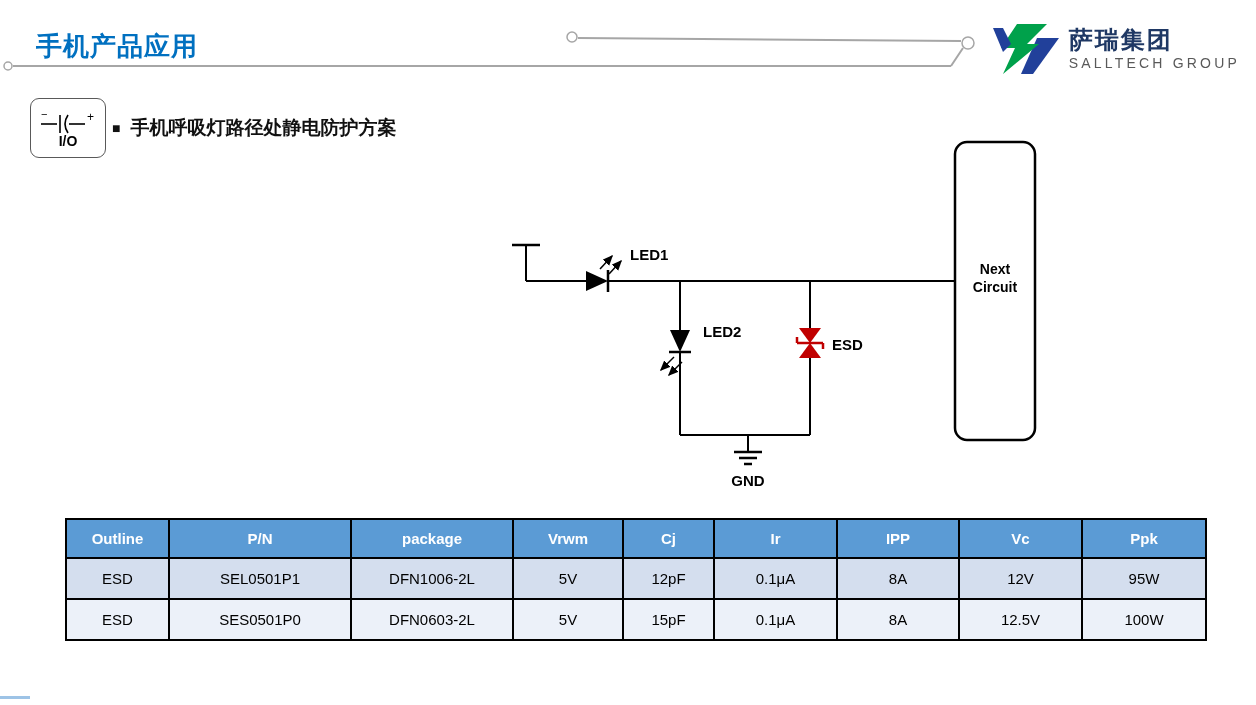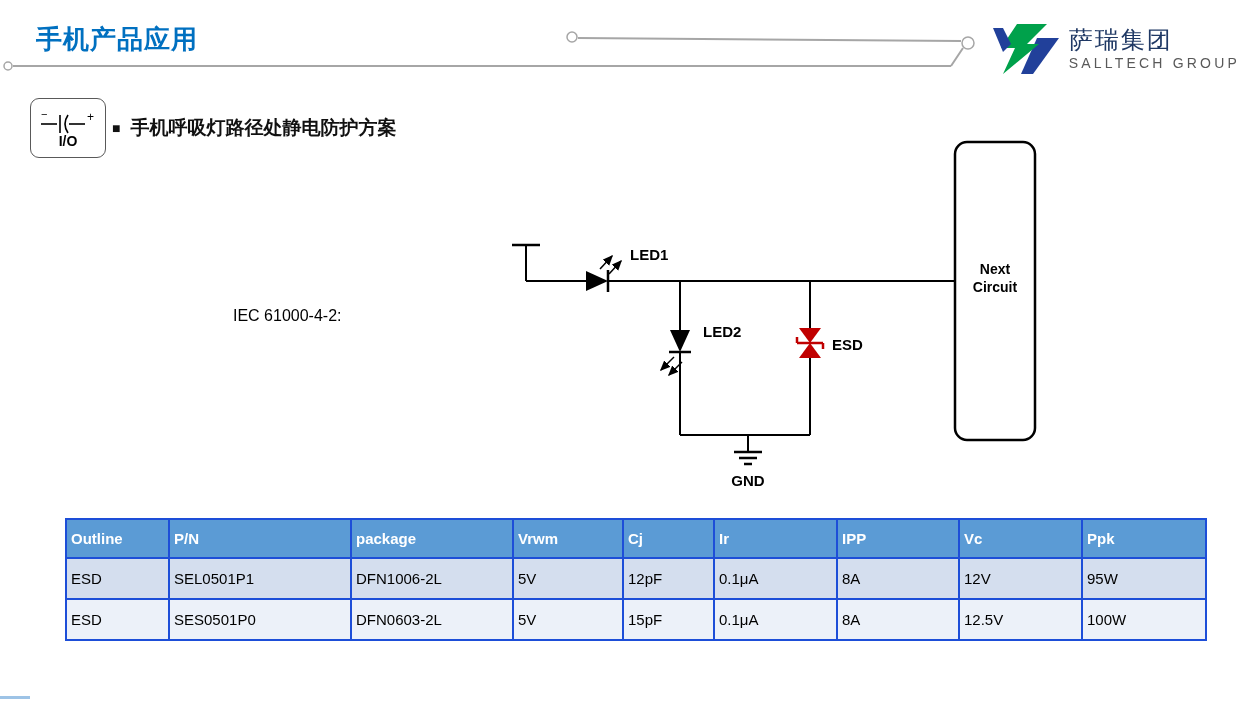--- a/index.html
+++ b/index.html
@@ -2,27 +2,27 @@
 <html><head>
 <meta charset="utf-8">
 <style>
   html,body{margin:0;padding:0;background:#fff;}
   .slide{
     position:relative;width:1256px;height:705px;background:#ffffff;overflow:hidden;
     font-family:"Liberation Sans","DejaVu Sans",sans-serif;color:#000;
   }
   
   .page-title{
-    position:absolute;left:36px;top:22px;
+    position:absolute;left:36px;top:29px;
     font-size:26px;font-weight:bold;color:#0070C0;letter-spacing:1px;
   }
   .decor-svg{position:absolute;left:0;top:0;}
   .logo{position:absolute;right:16px;top:22px;display:flex;align-items:center;gap:8px;}
   .logo-text{display:flex;flex-direction:column;line-height:1.1;}
-  .logo-name{font-size:24px;font-weight:normal;color:#1F3864;letter-spacing:2px;}
+  .logo-name{font-size:24px;font-weight:bold;color:#1F3864;letter-spacing:2px;}
   .logo-sub{font-size:14px;color:#595959;letter-spacing:3.2px;margin-top:3px;}
   
   .io-box{
     position:absolute;left:30px;top:98px;width:74px;height:58px;
     border:1.5px solid #595959;border-radius:9px;background:#fff;
     display:flex;flex-direction:column;align-items:center;justify-content:center;
   }
   .io-label{font-size:14px;font-weight:bold;color:#000;margin-top:-2px;}
   .section-title{
     position:absolute;left:112px;top:115px;font-size:19px;font-weight:bold;color:#111;
@@ -32,21 +32,21 @@
   
   .iec-note{position:absolute;left:233px;top:300px;font-size:16px;line-height:32px;color:#000;}
   .circuit-svg{position:absolute;left:430px;top:130px;}
   .circuit-svg text{font-family:"Liberation Sans","DejaVu Sans",sans-serif;}
   
   table.parts{
     position:absolute;left:65px;top:518px;border-collapse:collapse;table-layout:fixed;
     font-size:15px;
   }
   table.parts th,table.parts td{
-    border:2px solid #1d4ed8;text-align:left;vertical-align:middle;padding:0 4px;
+    border:2px solid #000000;text-align:center;vertical-align:middle;padding:0 4px;
   }
   table.parts th{background:#5B9BD5;color:#fff;font-weight:bold;height:37px;}
   table.parts tr.row-a td{background:#D4DEEE;height:39px;}
   table.parts tr.row-b td{background:#ECF1F9;height:39px;}
   .bottom-accent{position:absolute;left:0;bottom:6px;width:30px;height:3px;background:#9DC3E6;}
 </style>
 </head>
 <body>
 
 <div class="slide">
@@ -85,21 +85,20 @@
     </svg>
     <div class="io-label">I/O</div>
   </div>
 
   <div class="section-title">
     <span class="section-bullet">■</span>
     <span>手机呼吸灯路径处静电防护方案</span>
   </div>
 
   <div class="iec-note">
-    <div>IEC 61000-4-2:</div>
   </div>
 
   <svg class="circuit-svg" width="640" height="380" viewBox="0 0 640 380">
     <defs>
       <marker id="arr" markerWidth="8" markerHeight="8" refX="6" refY="3" orient="auto">
         <path d="M0,0 L7,3 L0,6 z" fill="#000"></path>
       </marker>
     </defs>
 
     <line x1="82" y1="115" x2="110" y2="115" stroke="#000" stroke-width="2.5"></line>

